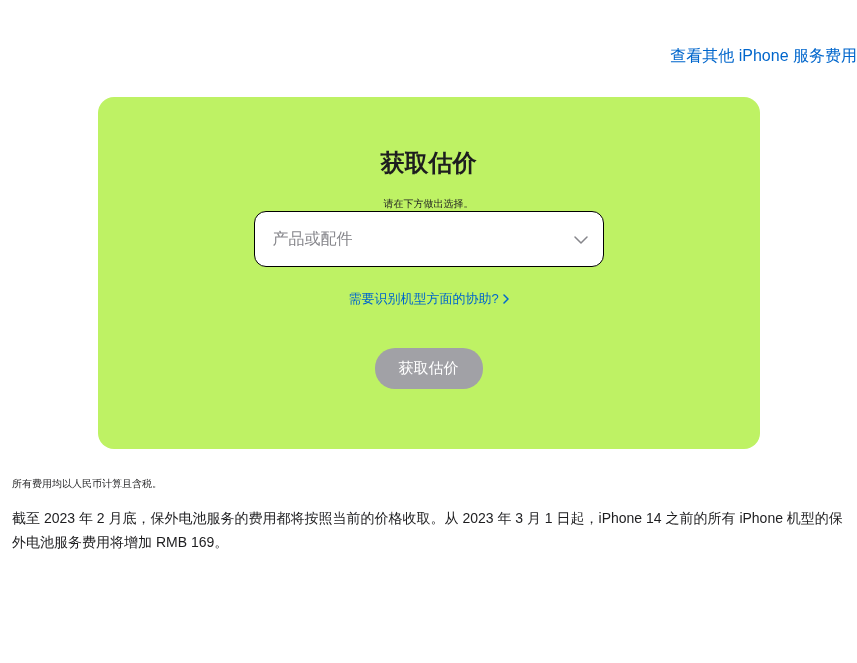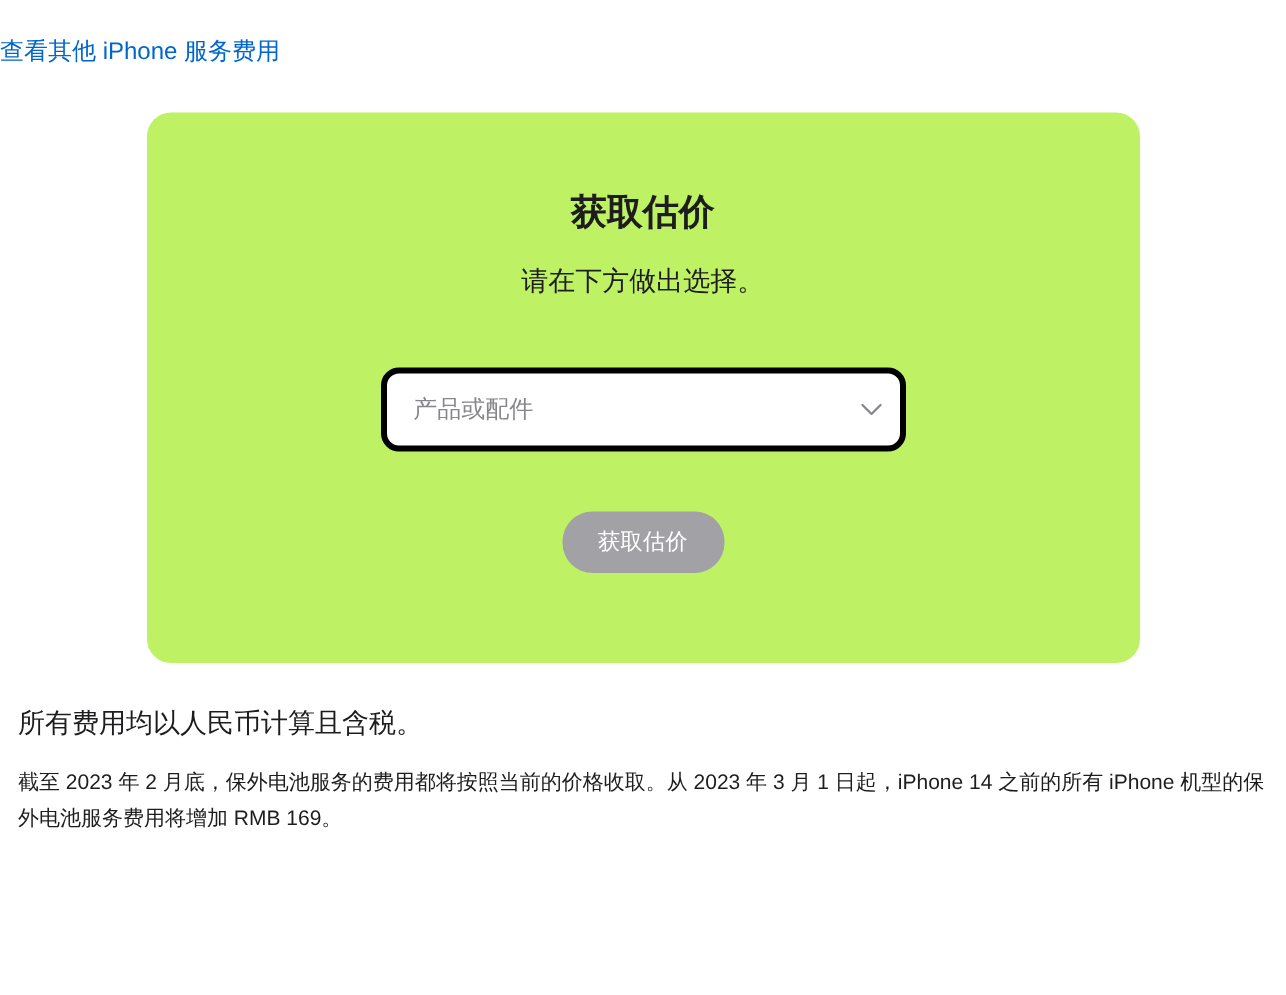--- a/index.html
+++ b/index.html
@@ -8,22 +8,22 @@
       box-sizing: border-box;
     }
     body {
       font-family: -apple-system, BlinkMacSystemFont, "Segoe UI", "Helvetica Neue", Arial, sans-serif;
       background: #fff;
       width: 857px;
       height: 663px;
       padding: 0;
     }
     .top-link {
-      text-align: left;
-      padding: 24px 0 30px 0;
+      text-align: right;
+      padding: 46px 0 30px 0;
     }
     .top-link a {
       color: #0066cc;
       text-decoration: none;
       font-size: 16px;
     }
     .card {
       background: #bef264;
       border-radius: 16px;
       max-width: 662px;
@@ -31,34 +31,33 @@
       padding: 50px 40px 60px 40px;
       text-align: center;
     }
     .card-title {
       font-size: 24px;
       font-weight: 600;
       color: #1d1d1f;
       margin-bottom: 18px;
     }
     .card-subtitle {
-      font-size: 18px;
+      font-size: 10px;
       color: #1d1d1f;
-      margin-bottom: 46px;
     }
     .select-wrap {
       position: relative;
       max-width: 350px;
       margin: 0 auto 22px auto;
     }
     .select-box {
       width: 100%;
       height: 56px;
       background: #fff;
-      border: 4px solid #000000;
+      border: 1px solid #000000;
       border-radius: 12px;
       padding: 0 40px 0 18px;
       font-size: 16px;
       color: #86868b;
       text-align: left;
       display: flex;
       align-items: center;
       cursor: pointer;
       appearance: none;
     }
@@ -82,21 +81,21 @@
       display: inline-block;
       background: #a1a1a6;
       color: #fff;
       border: none;
       border-radius: 20px;
       padding: 11px 24px;
       font-size: 15px;
       cursor: pointer;
     }
     .note1 {
-      font-size: 18px;
+      font-size: 10px;
       color: #1d1d1f;
       padding: 8px 12px 6px 12px;
     }
     .note2 {
       font-size: 14px;
       color: #1d1d1f;
       padding: 10px 12px 0 12px;
       line-height: 1.7;
       position: relative;
     }
@@ -115,20 +114,28 @@
   <div class="select-wrap">
     <div class="select-box">产品或配件</div>
     <span class="chevron">
       <svg width="14" height="8" viewBox="0 0 14 8">
           <path d="M1 1l6 6 6-6" stroke="#86868b" stroke-width="1.5" fill="none" stroke-linecap="round" stroke-linejoin="round"></path>
         </svg>
     </span>
   </div>
 
 
+  <a href="#" class="help-link">
+    <span>需要识别机型方面的协助?</span>
+    <span>
+      <svg width="6" height="10" viewBox="0 0 6 10">
+          <path d="M1 1l4 4-4 4" stroke="#0066cc" stroke-width="1.5" fill="none" stroke-linecap="round" stroke-linejoin="round"></path>
+        </svg>
+    </span>
+  </a>
   <br>
   <button class="submit-btn">获取估价</button>
 </div>
 
 <div class="note1">所有费用均以人民币计算且含税。</div>
 <div class="note2">
   <span>截至 2023 年 2 月底，保外电池服务的费用都将按照当前的价格收取。从 2023 年 3 月 1 日起，iPhone 14 之前的所有 iPhone 机型的保外电池服务费用将增加 RMB 169。</span>
   
 </div>
 

